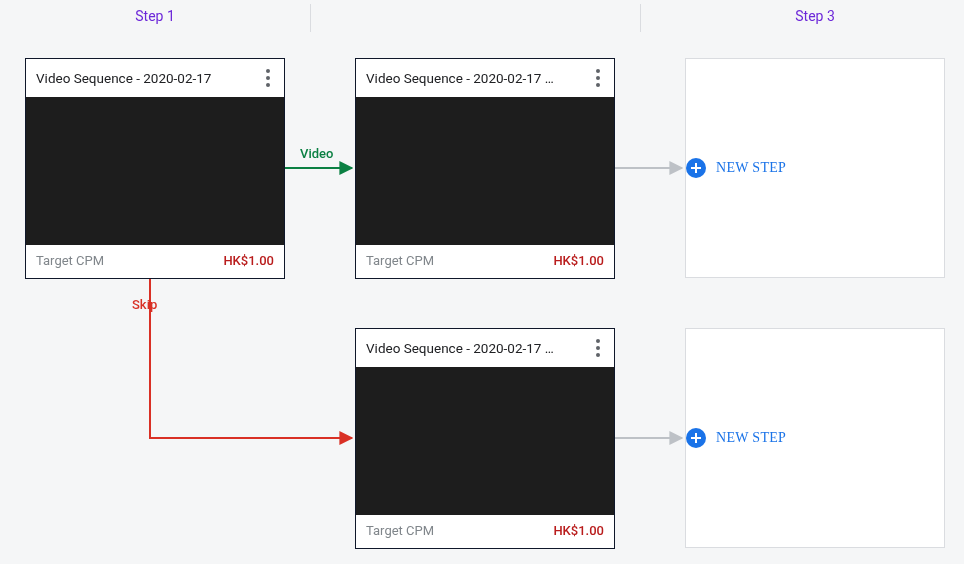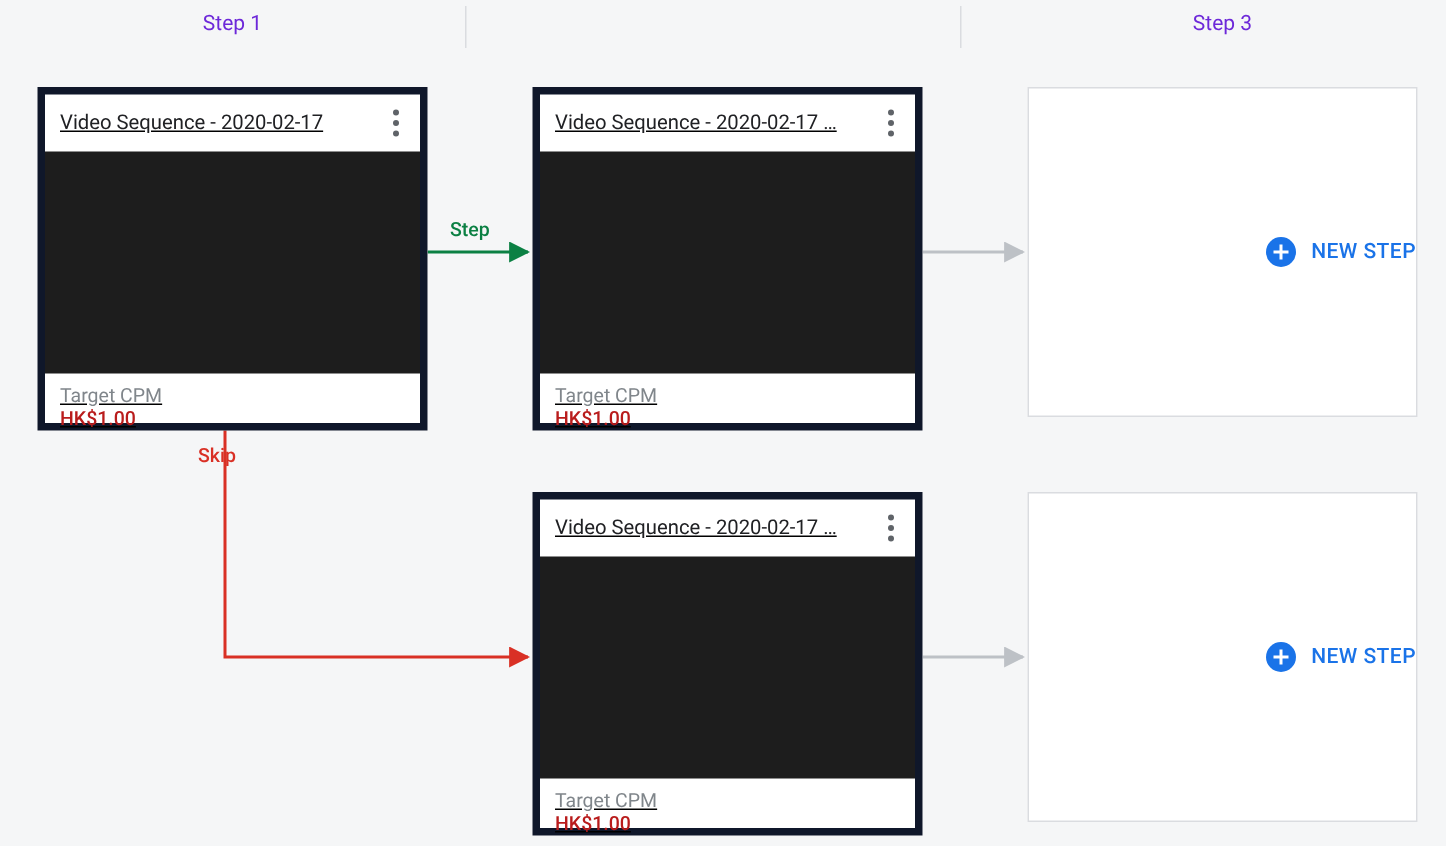--- a/index.html
+++ b/index.html
@@ -27,24 +27,23 @@
       position: absolute;
       top: 4px;
       width: 1px;
       height: 28px;
       background: #dadce0;
     }
     .card {
       position: absolute;
       width: 260px;
       background: #fff;
-      border: 5px solid #0f172a;
+      border: 1px solid #0f172a;
       display: flex;
       flex-direction: column;
-      text-decoration: underline;
     }
     .card-header {
       display: flex;
       align-items: center;
       padding: 8px 6px 8px 10px;
       height: 38px;
     }
     .card-title {
       flex: 1;
       font-size: 13.5px;
@@ -62,38 +61,39 @@
       cursor: pointer;
       padding: 2px 0;
     }
     .card-more .dot { width: 4px; height: 4px; border-radius: 50%; background: #5f6368; }
     .card-frame {
       height: 148px;
       background: #1d1d1d;
     }
     .card-footer {
       display: flex;
+      justify-content: space-between;
       padding: 8px 10px;
       height: 33px;
       font-size: 13px;
-      flex-direction: column;
     }
     .footer-label { color: #80868b; }
     .footer-value { color: #b91c1c; font-weight: 500; }
     .new-step {
       position: absolute;
       width: 260px;
       height: 220px;
       border: 1px solid #dadce0;
       background: #fff;
       display: flex;
       align-items: center;
-      justify-content: flex-end;
+      justify-content: flex-start;
       gap: 10px;
       cursor: pointer;
+      font-family: Liberation Serif, serif;
     }
     .plus-circle {
       width: 20px; height: 20px;
       border-radius: 50%;
       background: #1a73e8;
       position: relative;
     }
     .plus-circle::before, .plus-circle::after {
       content: '';
       position: absolute;
@@ -143,21 +143,21 @@
       <marker id="arrow-grey" viewBox="0 0 10 10" refX="9" refY="5" markerWidth="7" markerHeight="7" orient="auto">
         <path d="M0,0 L10,5 L0,10 z" fill="#bdc1c6"></path>
       </marker>
     </defs>
     <line x1="285" y1="168" x2="352" y2="168" stroke="#0b8043" stroke-width="2" marker-end="url(#arrow-green)"></line>
     <path d="M150,278 L150,438 L352,438" fill="none" stroke="#d93025" stroke-width="2" marker-end="url(#arrow-red)"></path>
     <line x1="615" y1="168" x2="682" y2="168" stroke="#bdc1c6" stroke-width="2" marker-end="url(#arrow-grey)"></line>
     <line x1="615" y1="438" x2="682" y2="438" stroke="#bdc1c6" stroke-width="2" marker-end="url(#arrow-grey)"></line>
   </svg>
 
-  <span class="conn-label" style="left:300px; top:146px; color:#0b8043">Step</span>
+  <span class="conn-label" style="left:300px; top:146px; color:#0b8043">Video</span>
   <span class="conn-label" style="left:132px; top:297px; color:#d93025">Skip</span>
 
   <div class="card" style="left:25px; top:58px">
     <div class="card-header">
       <div class="card-title">Video Sequence - 2020-02-17</div>
       <div class="card-more">
           <span class="dot"></span>
           <span class="dot"></span>
           <span class="dot"></span>
         </div>

